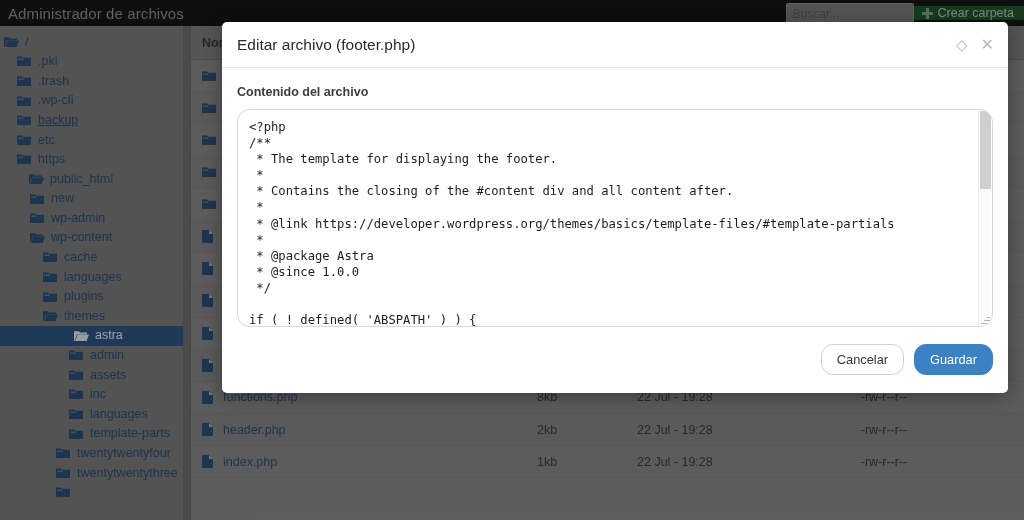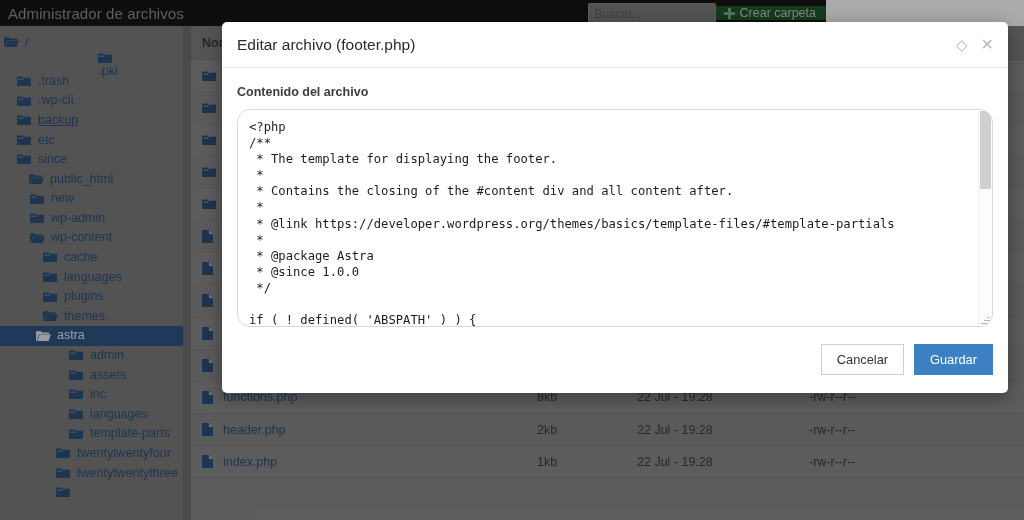--- a/index.html
+++ b/index.html
@@ -16,21 +16,21 @@
     position: relative;
     width: 1024px;
     height: 520px;
     overflow: hidden;
   }
 
   
   .topbar {
     position: absolute;
     top: 0; left: 0;
-    width: 826px;
+    width: 1024px;
     height: 26px;
     background: #161616;
     display: flex;
     align-items: center;
   }
   .topbar-title {
     color: #8f8f8f;
     font-size: 15px;
     padding-left: 8px;
     letter-spacing: .1px;
@@ -161,21 +161,21 @@
     align-items: center;
     border-bottom: 1px solid #828282;
     font-size: 12.5px;
     color: #3c3c3c;
     cursor: pointer;
   }
   .fl-row:nth-child(even) { background: #878787; }
   .col-name  { width: 346px; display: flex; align-items: center; padding-left: 11px; }
   .col-size  { width: 100px; }
   .col-date  { width: 172px; }
-  .col-perm  { width: 150px; }
+  .col-perm  { width: 150px; text-align: center; }
   .fl-name-text { color: #2d4f77; }
   .fl-ico {
     flex: none;
     width: 14px; height: 14px;
     margin-right: 7px;
     display: inline-flex;
     align-items: center;
   }
   .fl-ico svg { fill: #2d4f77; display: block; }
 
@@ -282,21 +282,21 @@
 
   .modal-footer {
     display: flex;
     justify-content: flex-end;
     gap: 10px;
     padding: 17px 15px 18px 15px;
   }
   .btn {
     font-size: 12.8px;
     padding: 7px 15px;
-    border-radius: 0;
+    border-radius: 12px;
     cursor: pointer;
     font-family: "Liberation Sans", sans-serif;
     line-height: 1.2;
   }
   .btn-cancel {
     background: #fff;
     border: 1px solid #cfcfcf;
     color: #333;
   }
   .btn-save {
@@ -327,21 +327,21 @@
     <div class="tree" id="tree">
         <div class="tree-item" style="padding-left: 4px;">
           <span class="ico">
             <svg width="15" height="12" viewBox="0 0 15 12">
               <path d="M0 1.3h5l1.1 1.3H13v1.6H3L0.7 11H0z"></path>
               <path d="M3.6 4.6H15L12.6 11H1.2z"></path>
             </svg>
           </span>
           <span class="tree-label">/</span>
         </div>
-        <div class="tree-item" style="padding-left: 25px; flex-direction: column;">
+        <div class="tree-item" style="padding-left: 17px;">
           <span class="ico">
             <svg width="14" height="12" viewBox="0 0 14 12">
               <path d="M0 1.5h5.2l1.1 1.3H14V11H0z"></path>
               <rect x="1.4" y="3.6" width="1.3" height="1.1" fill="#8aa0bd"></rect>
               <rect x="3.2" y="3.6" width="1.3" height="1.1" fill="#8aa0bd"></rect>
               <rect x="5" y="3.6" width="1.3" height="1.1" fill="#8aa0bd"></rect>
             </svg>
           </span>
           <span class="tree-label">.pki</span>
         </div>
@@ -391,21 +391,21 @@
         </div>
         <div class="tree-item" style="padding-left: 17px;">
           <span class="ico">
             <svg width="14" height="12" viewBox="0 0 14 12">
               <path d="M0 1.5h5.2l1.1 1.3H14V11H0z"></path>
               <rect x="1.4" y="3.6" width="1.3" height="1.1" fill="#8aa0bd"></rect>
               <rect x="3.2" y="3.6" width="1.3" height="1.1" fill="#8aa0bd"></rect>
               <rect x="5" y="3.6" width="1.3" height="1.1" fill="#8aa0bd"></rect>
             </svg>
           </span>
-          <span class="tree-label">since</span>
+          <span class="tree-label">https</span>
         </div>
         <div class="tree-item" style="padding-left: 29px;">
           <span class="ico">
             <svg width="15" height="12" viewBox="0 0 15 12">
               <path d="M0 1.3h5l1.1 1.3H13v1.6H3L0.7 11H0z"></path>
               <path d="M3.6 4.6H15L12.6 11H1.2z"></path>
             </svg>
           </span>
           <span class="tree-label">public_html</span>
         </div>
@@ -475,21 +475,21 @@
         </div>
         <div class="tree-item" style="padding-left: 43px;">
           <span class="ico">
             <svg width="15" height="12" viewBox="0 0 15 12">
               <path d="M0 1.3h5l1.1 1.3H13v1.6H3L0.7 11H0z"></path>
               <path d="M3.6 4.6H15L12.6 11H1.2z"></path>
             </svg>
           </span>
           <span class="tree-label">themes</span>
         </div>
-        <div class="tree-item selected" style="padding-left: 36px;">
+        <div class="tree-item selected" style="padding-left: 74px;">
           <span class="ico">
             <svg width="15" height="12" viewBox="0 0 15 12">
               <path d="M0 1.3h5l1.1 1.3H13v1.6H3L0.7 11H0z"></path>
               <path d="M3.6 4.6H15L12.6 11H1.2z"></path>
             </svg>
           </span>
           <span class="tree-label">astra</span>
         </div>
         <div class="tree-item" style="padding-left: 69px;">
           <span class="ico">

